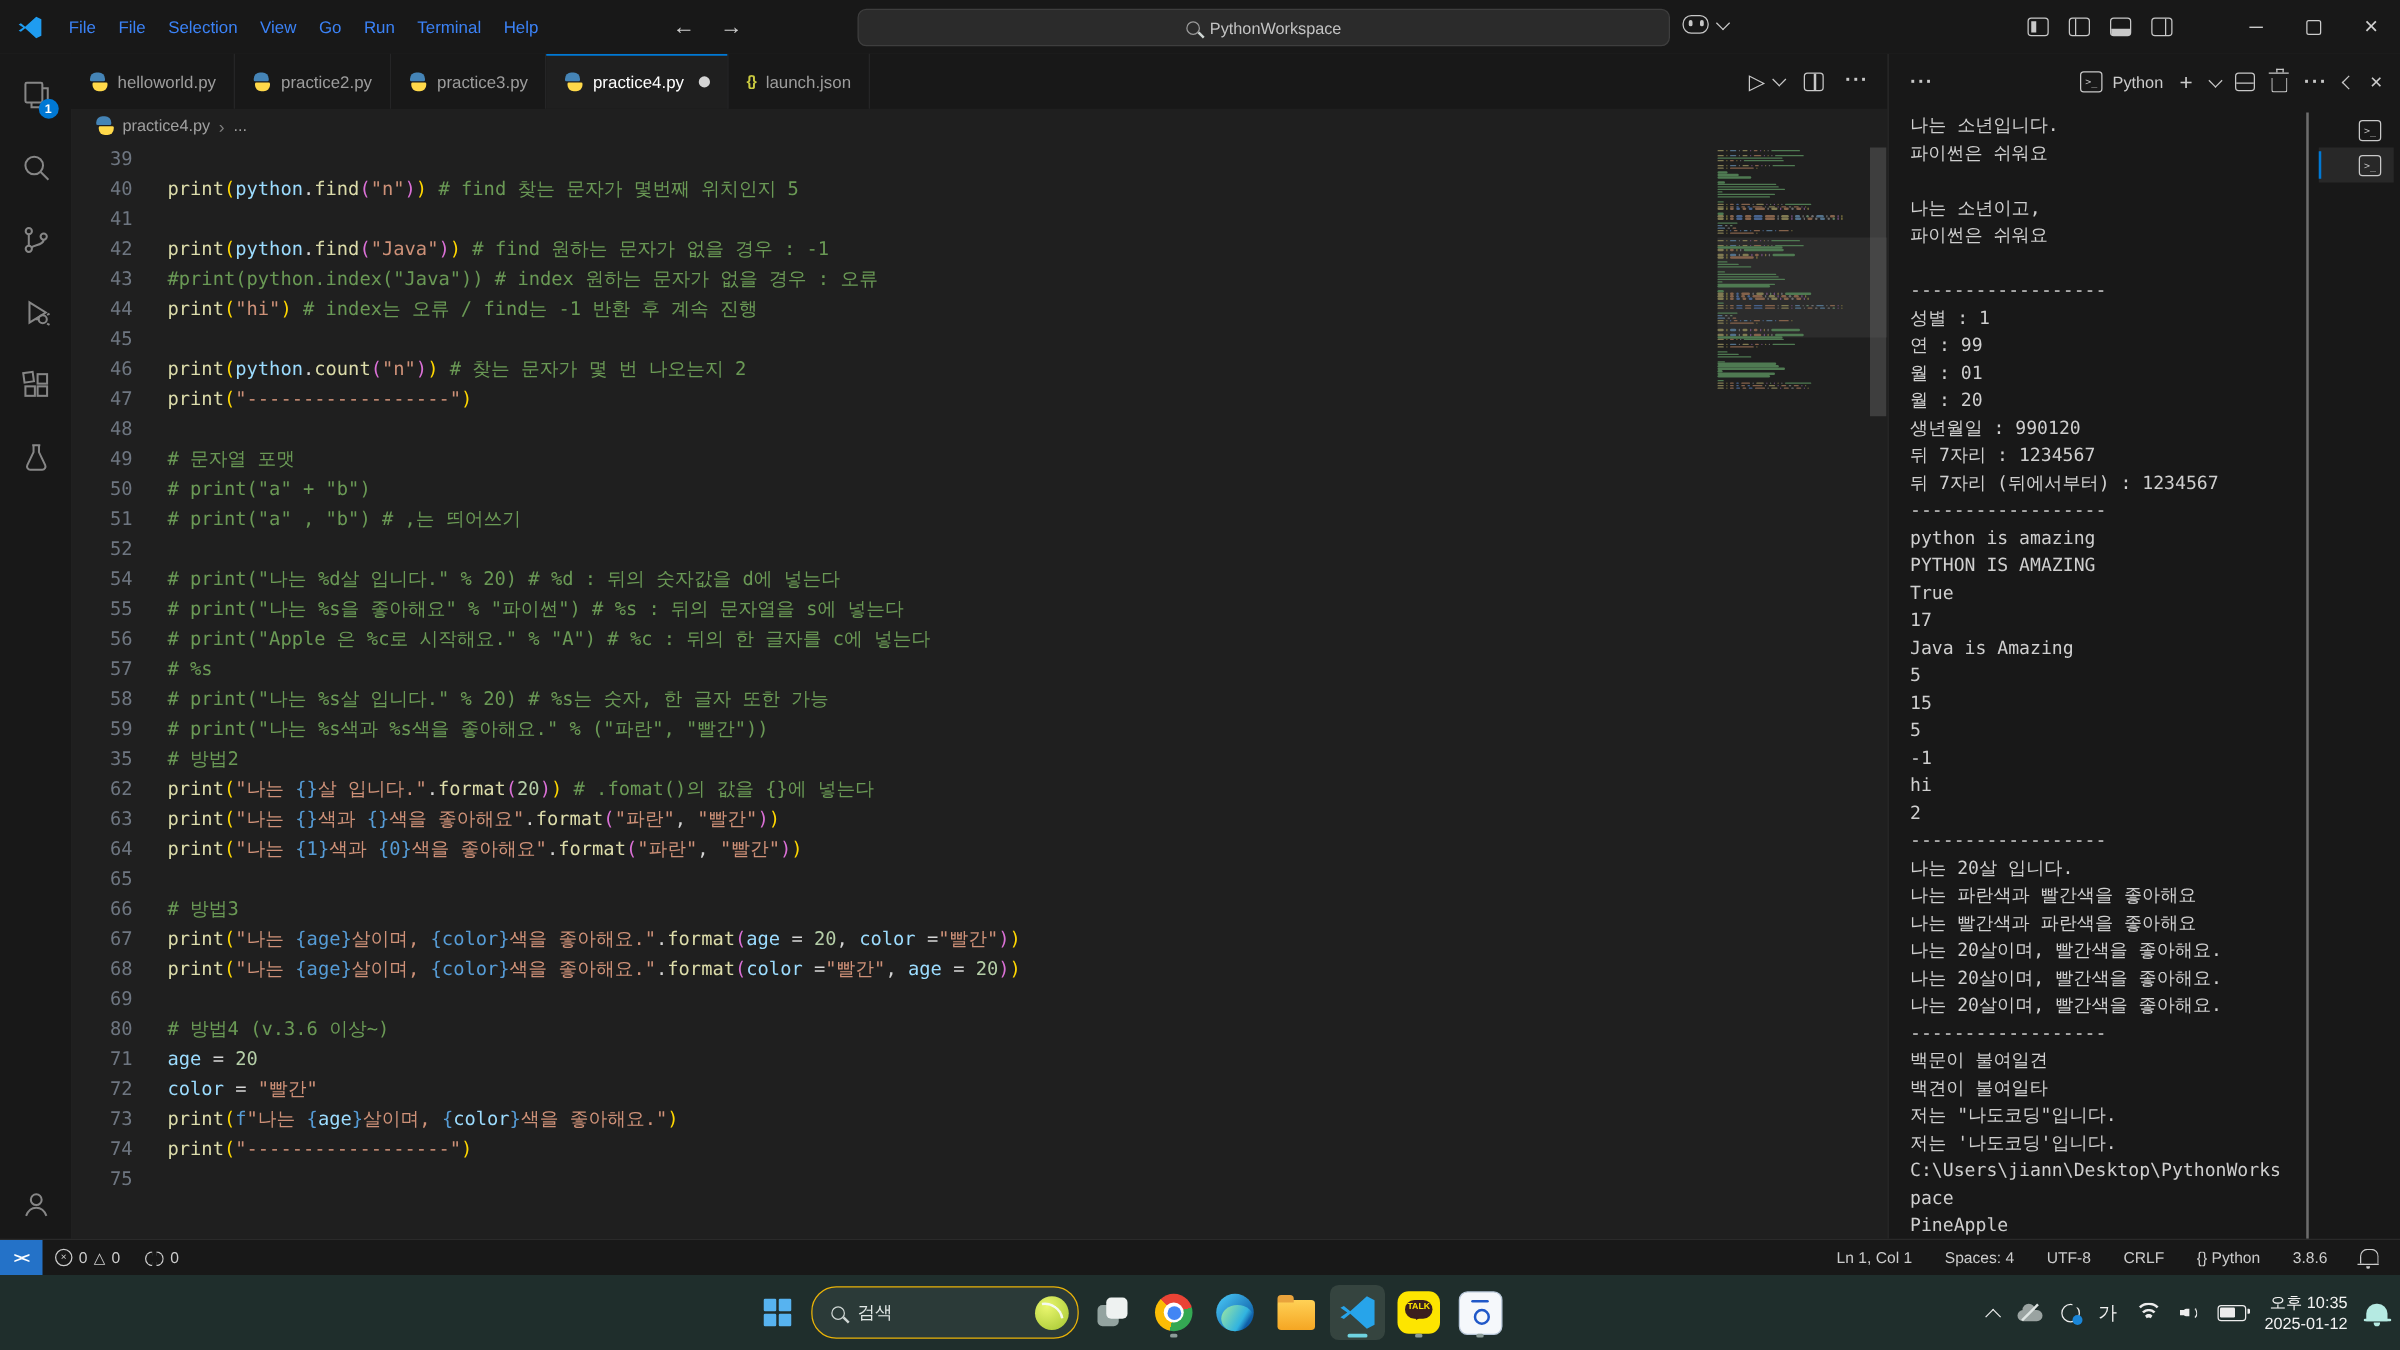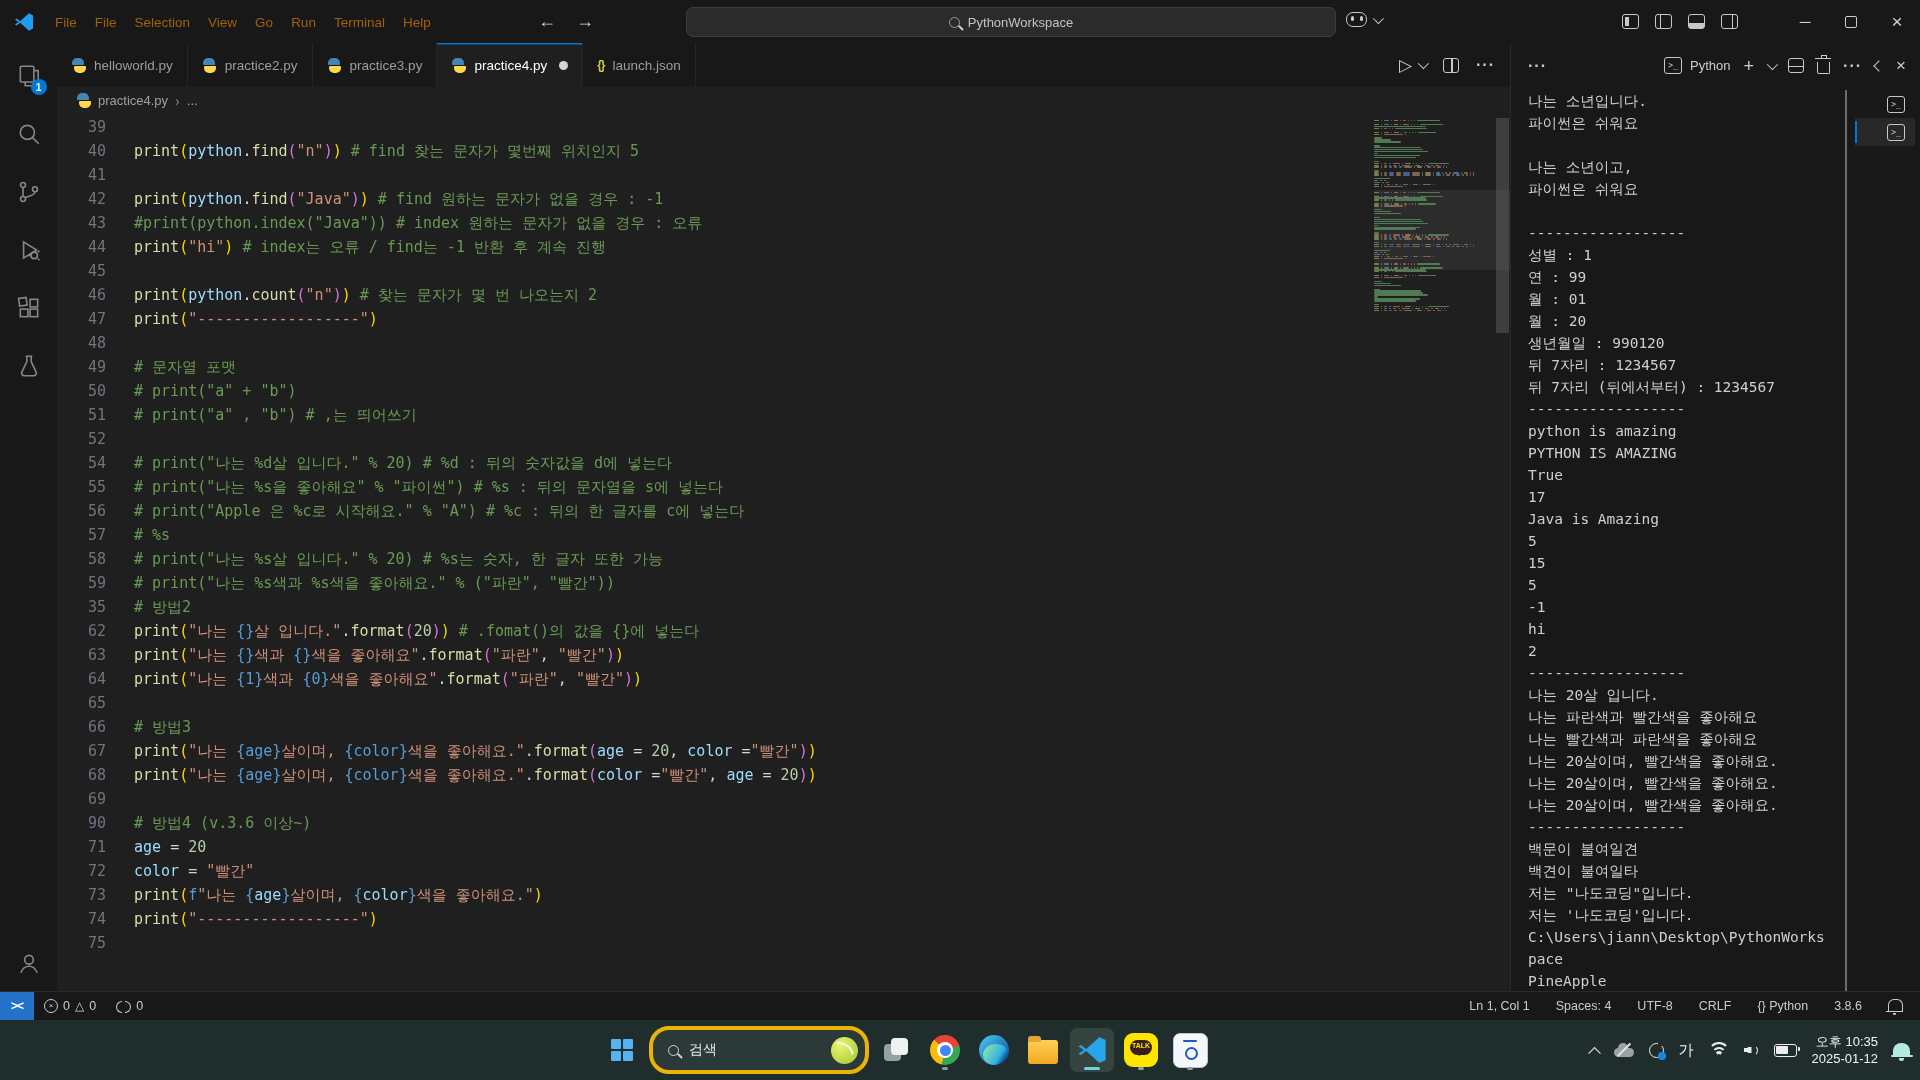--- a/index.html
+++ b/index.html
@@ -2,21 +2,21 @@
 <html><head>
 <meta charset="utf-8">
 <style>
   html,body{margin:0;padding:0;background:#000;}
   #screen{position:relative;width:1920px;height:1080px;background:#1f1f1f;overflow:hidden;
     font-family:"Liberation Sans",sans-serif;-webkit-font-smoothing:antialiased;}
   
   .titlebar{position:absolute;left:0;top:0;right:0;height:43px;background:#181818;
     border-bottom:1px solid #2a2a2a;display:flex;align-items:center;}
   .vs-logo{margin:0 12px 0 14px;display:flex;}
-  .menu-item{color:#a16207;font-size:13.5px;padding:5px 9px;border-radius:5px;cursor:default;}
+  .menu-item{color:#3b82f6;font-size:13.5px;padding:5px 9px;border-radius:5px;cursor:default;}
   .nav-arrows{position:absolute;left:538px;top:0;height:43px;display:flex;align-items:center;gap:20px;
     color:#cfcfcf;font-size:18px;}
   .tb-search{position:absolute;left:686px;top:7px;width:648px;height:28px;background:#2b2b2b;
     border:1px solid #3e3e3e;border-radius:7px;display:flex;align-items:center;justify-content:center;
     gap:8px;color:#c3c3c3;font-size:13px;}
   .copilot-wrap{position:absolute;left:1346px;top:12px;display:flex;align-items:center;gap:6px;}
   .copilot{width:19px;height:13px;border:1.7px solid #c8c8c8;border-radius:7px;position:relative;}
   .copilot::before,.copilot::after{content:"";position:absolute;top:3px;width:3px;height:5px;border-radius:2px;background:#c8c8c8;}
   .copilot::before{left:3.5px;} .copilot::after{right:3.5px;}
   .layout-icons{position:absolute;left:1622px;top:0;height:43px;display:flex;align-items:center;gap:16px;}
@@ -118,21 +118,21 @@
   .taskbar{position:absolute;left:0;right:0;bottom:0;height:60px;background:#1f2e2c;}
   .tb-cluster{position:absolute;left:600px;top:0;height:60px;display:flex;align-items:center;gap:5px;}
   .tile{width:44px;height:44px;border-radius:7px;display:flex;align-items:center;justify-content:center;position:relative;}
   .tile.active-app{background:#35443f;}
   .tile.active-app::after{content:"";position:absolute;bottom:2px;left:50%;transform:translateX(-50%);
     width:16px;height:3px;border-radius:2px;background:#6fd3e0;}
   .tile.running::after{content:"";position:absolute;bottom:2px;left:50%;transform:translateX(-50%);
     width:6px;height:3px;border-radius:2px;background:#8b9c99;}
   .start-icon{width:22px;height:22px;display:grid;grid-template-columns:1fr 1fr;grid-template-rows:1fr 1fr;gap:2px;}
   .start-icon i{background:#57b3f0;border-radius:1px;}
-  .pill{width:190px;height:40px;border-radius:20px;background:#2b3a38;border:4px solid #eab308;
+  .pill{width:190px;height:40px;border-radius:20px;background:#2b3a38;border:1px solid #eab308;
     display:flex;align-items:center;gap:10px;padding:0 7px 0 15px;color:#e2e8e6;font-size:14px;}
   .mag{width:9px;height:9px;border:1.7px solid #cfd6d4;border-radius:50%;position:relative;flex:none;}
   .mag::after{content:"";position:absolute;width:6px;height:1.7px;background:#cfd6d4;right:-5px;bottom:-2px;transform:rotate(45deg);}
   .ball{width:27px;height:27px;border-radius:50%;background:radial-gradient(circle at 35% 30%,#eaf76f,#a3c430);
     margin-left:auto;position:relative;overflow:hidden;}
   .ball::before{content:"";position:absolute;left:-7px;top:5px;width:26px;height:26px;border:2px solid #f4f9ef;
     border-radius:50%;border-color:#f4f9ef transparent transparent transparent;transform:rotate(35deg);}
   .tview{position:relative;width:25px;height:25px;}
   .tview::before{content:"";position:absolute;left:0;top:6px;width:17px;height:17px;background:#93a3a0;border-radius:4px;}
   .tview::after{content:"";position:absolute;left:7px;top:0;width:17px;height:17px;background:#eef2f1;border-radius:4px;}
@@ -340,21 +340,21 @@
         <div class="cl"><span class="ln">59</span><span class="ct"><span class="tk c"># print("나는 %s색과 %s색을 좋아해요." % ("파란", "빨간"))</span></span></div>
         <div class="cl"><span class="ln">35</span><span class="ct"><span class="tk c"># 방법2</span></span></div>
         <div class="cl"><span class="ln">62</span><span class="ct"><span class="tk fn">print</span><span class="tk b1">(</span><span class="tk s">"나는 </span><span class="tk k">{}</span><span class="tk s">살 입니다."</span><span class="tk w">.</span><span class="tk fn">format</span><span class="tk b2">(</span><span class="tk n">20</span><span class="tk b2">)</span><span class="tk b1">)</span><span class="tk w"> </span><span class="tk c"># .fomat()의 값을 {}에 넣는다</span></span></div>
         <div class="cl"><span class="ln">63</span><span class="ct"><span class="tk fn">print</span><span class="tk b1">(</span><span class="tk s">"나는 </span><span class="tk k">{}</span><span class="tk s">색과 </span><span class="tk k">{}</span><span class="tk s">색을 좋아해요"</span><span class="tk w">.</span><span class="tk fn">format</span><span class="tk b2">(</span><span class="tk s">"파란"</span><span class="tk w">, </span><span class="tk s">"빨간"</span><span class="tk b2">)</span><span class="tk b1">)</span></span></div>
         <div class="cl"><span class="ln">64</span><span class="ct"><span class="tk fn">print</span><span class="tk b1">(</span><span class="tk s">"나는 </span><span class="tk k">{1}</span><span class="tk s">색과 </span><span class="tk k">{0}</span><span class="tk s">색을 좋아해요"</span><span class="tk w">.</span><span class="tk fn">format</span><span class="tk b2">(</span><span class="tk s">"파란"</span><span class="tk w">, </span><span class="tk s">"빨간"</span><span class="tk b2">)</span><span class="tk b1">)</span></span></div>
         <div class="cl"><span class="ln">65</span><span class="ct"></span></div>
         <div class="cl"><span class="ln">66</span><span class="ct"><span class="tk c"># 방법3</span></span></div>
         <div class="cl"><span class="ln">67</span><span class="ct"><span class="tk fn">print</span><span class="tk b1">(</span><span class="tk s">"나는 </span><span class="tk k">{age}</span><span class="tk s">살이며, </span><span class="tk k">{color}</span><span class="tk s">색을 좋아해요."</span><span class="tk w">.</span><span class="tk fn">format</span><span class="tk b2">(</span><span class="tk v">age </span><span class="tk w">= </span><span class="tk n">20</span><span class="tk w">, </span><span class="tk v">color </span><span class="tk w">=</span><span class="tk s">"빨간"</span><span class="tk b2">)</span><span class="tk b1">)</span></span></div>
         <div class="cl"><span class="ln">68</span><span class="ct"><span class="tk fn">print</span><span class="tk b1">(</span><span class="tk s">"나는 </span><span class="tk k">{age}</span><span class="tk s">살이며, </span><span class="tk k">{color}</span><span class="tk s">색을 좋아해요."</span><span class="tk w">.</span><span class="tk fn">format</span><span class="tk b2">(</span><span class="tk v">color </span><span class="tk w">=</span><span class="tk s">"빨간"</span><span class="tk w">, </span><span class="tk v">age </span><span class="tk w">= </span><span class="tk n">20</span><span class="tk b2">)</span><span class="tk b1">)</span></span></div>
         <div class="cl"><span class="ln">69</span><span class="ct"></span></div>
-        <div class="cl"><span class="ln">90</span><span class="ct"><span class="tk c"># 방법4 (v.3.6 이상~)</span></span></div>
+        <div class="cl"><span class="ln">80</span><span class="ct"><span class="tk c"># 방법4 (v.3.6 이상~)</span></span></div>
         <div class="cl"><span class="ln">71</span><span class="ct"><span class="tk v">age </span><span class="tk w">= </span><span class="tk n">20</span></span></div>
         <div class="cl"><span class="ln">72</span><span class="ct"><span class="tk v">color </span><span class="tk w">= </span><span class="tk s">"빨간"</span></span></div>
         <div class="cl"><span class="ln">73</span><span class="ct"><span class="tk fn">print</span><span class="tk b1">(</span><span class="tk k">f</span><span class="tk s">"나는 </span><span class="tk k">{</span><span class="tk v">age</span><span class="tk k">}</span><span class="tk s">살이며, </span><span class="tk k">{</span><span class="tk v">color</span><span class="tk k">}</span><span class="tk s">색을 좋아해요."</span><span class="tk b1">)</span></span></div>
         <div class="cl"><span class="ln">74</span><span class="ct"><span class="tk fn">print</span><span class="tk b1">(</span><span class="tk s">"------------------"</span><span class="tk b1">)</span></span></div>
         <div class="cl"><span class="ln">75</span><span class="ct"></span></div>
       </div>
   </div>
 
   <div class="mm-slider"></div>
   <div class="minimap" id="minimap">

